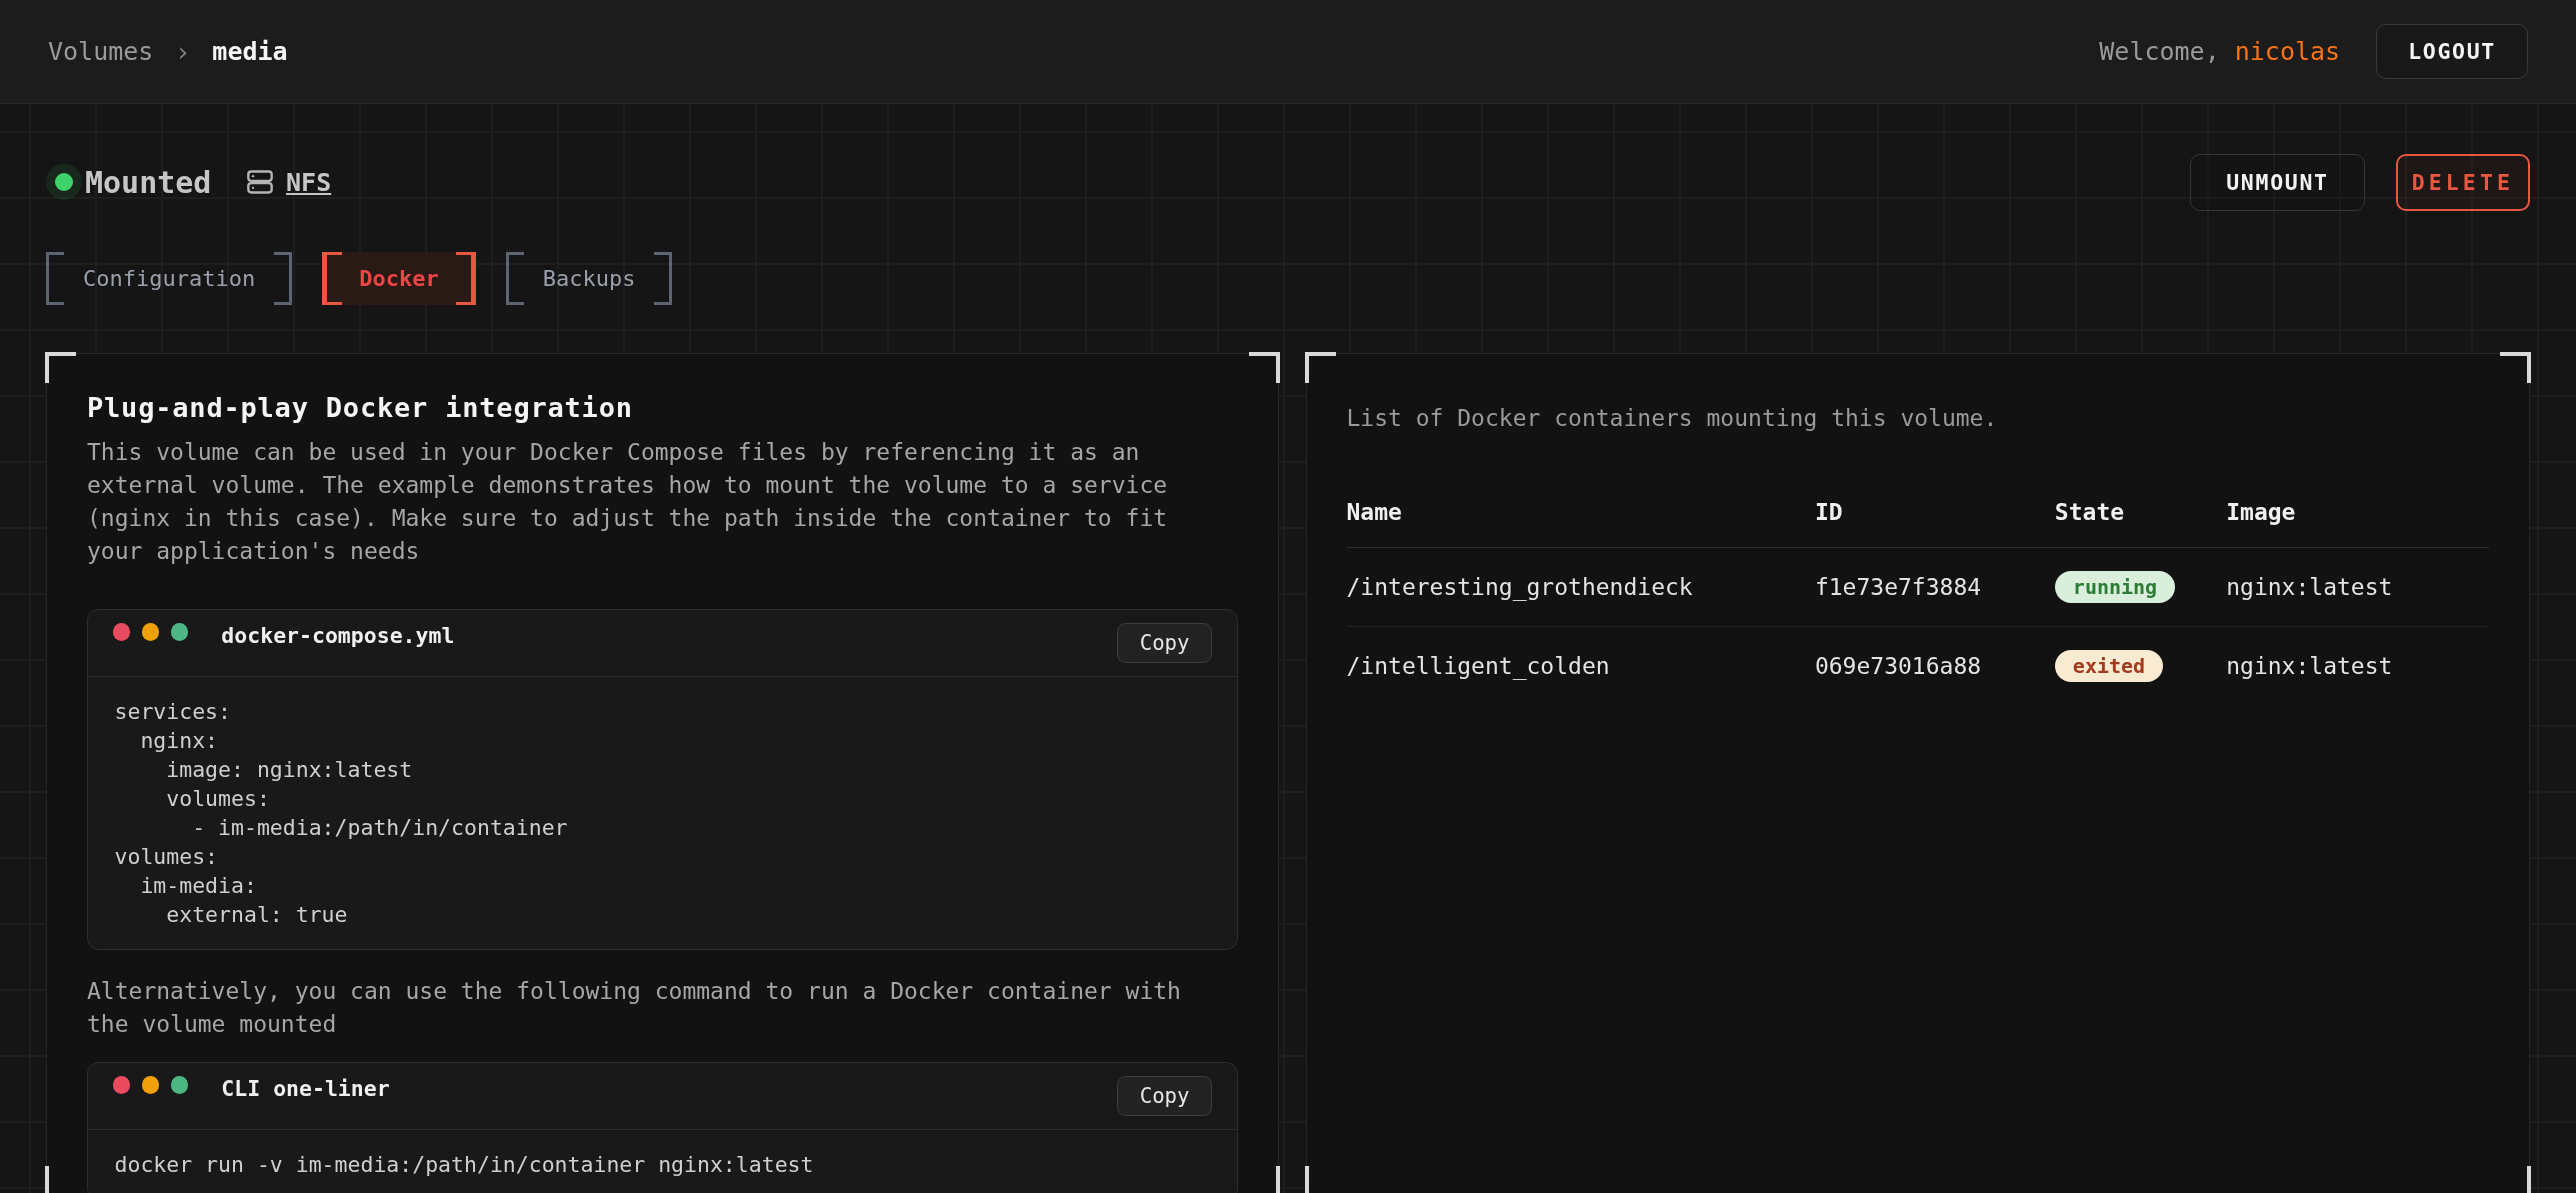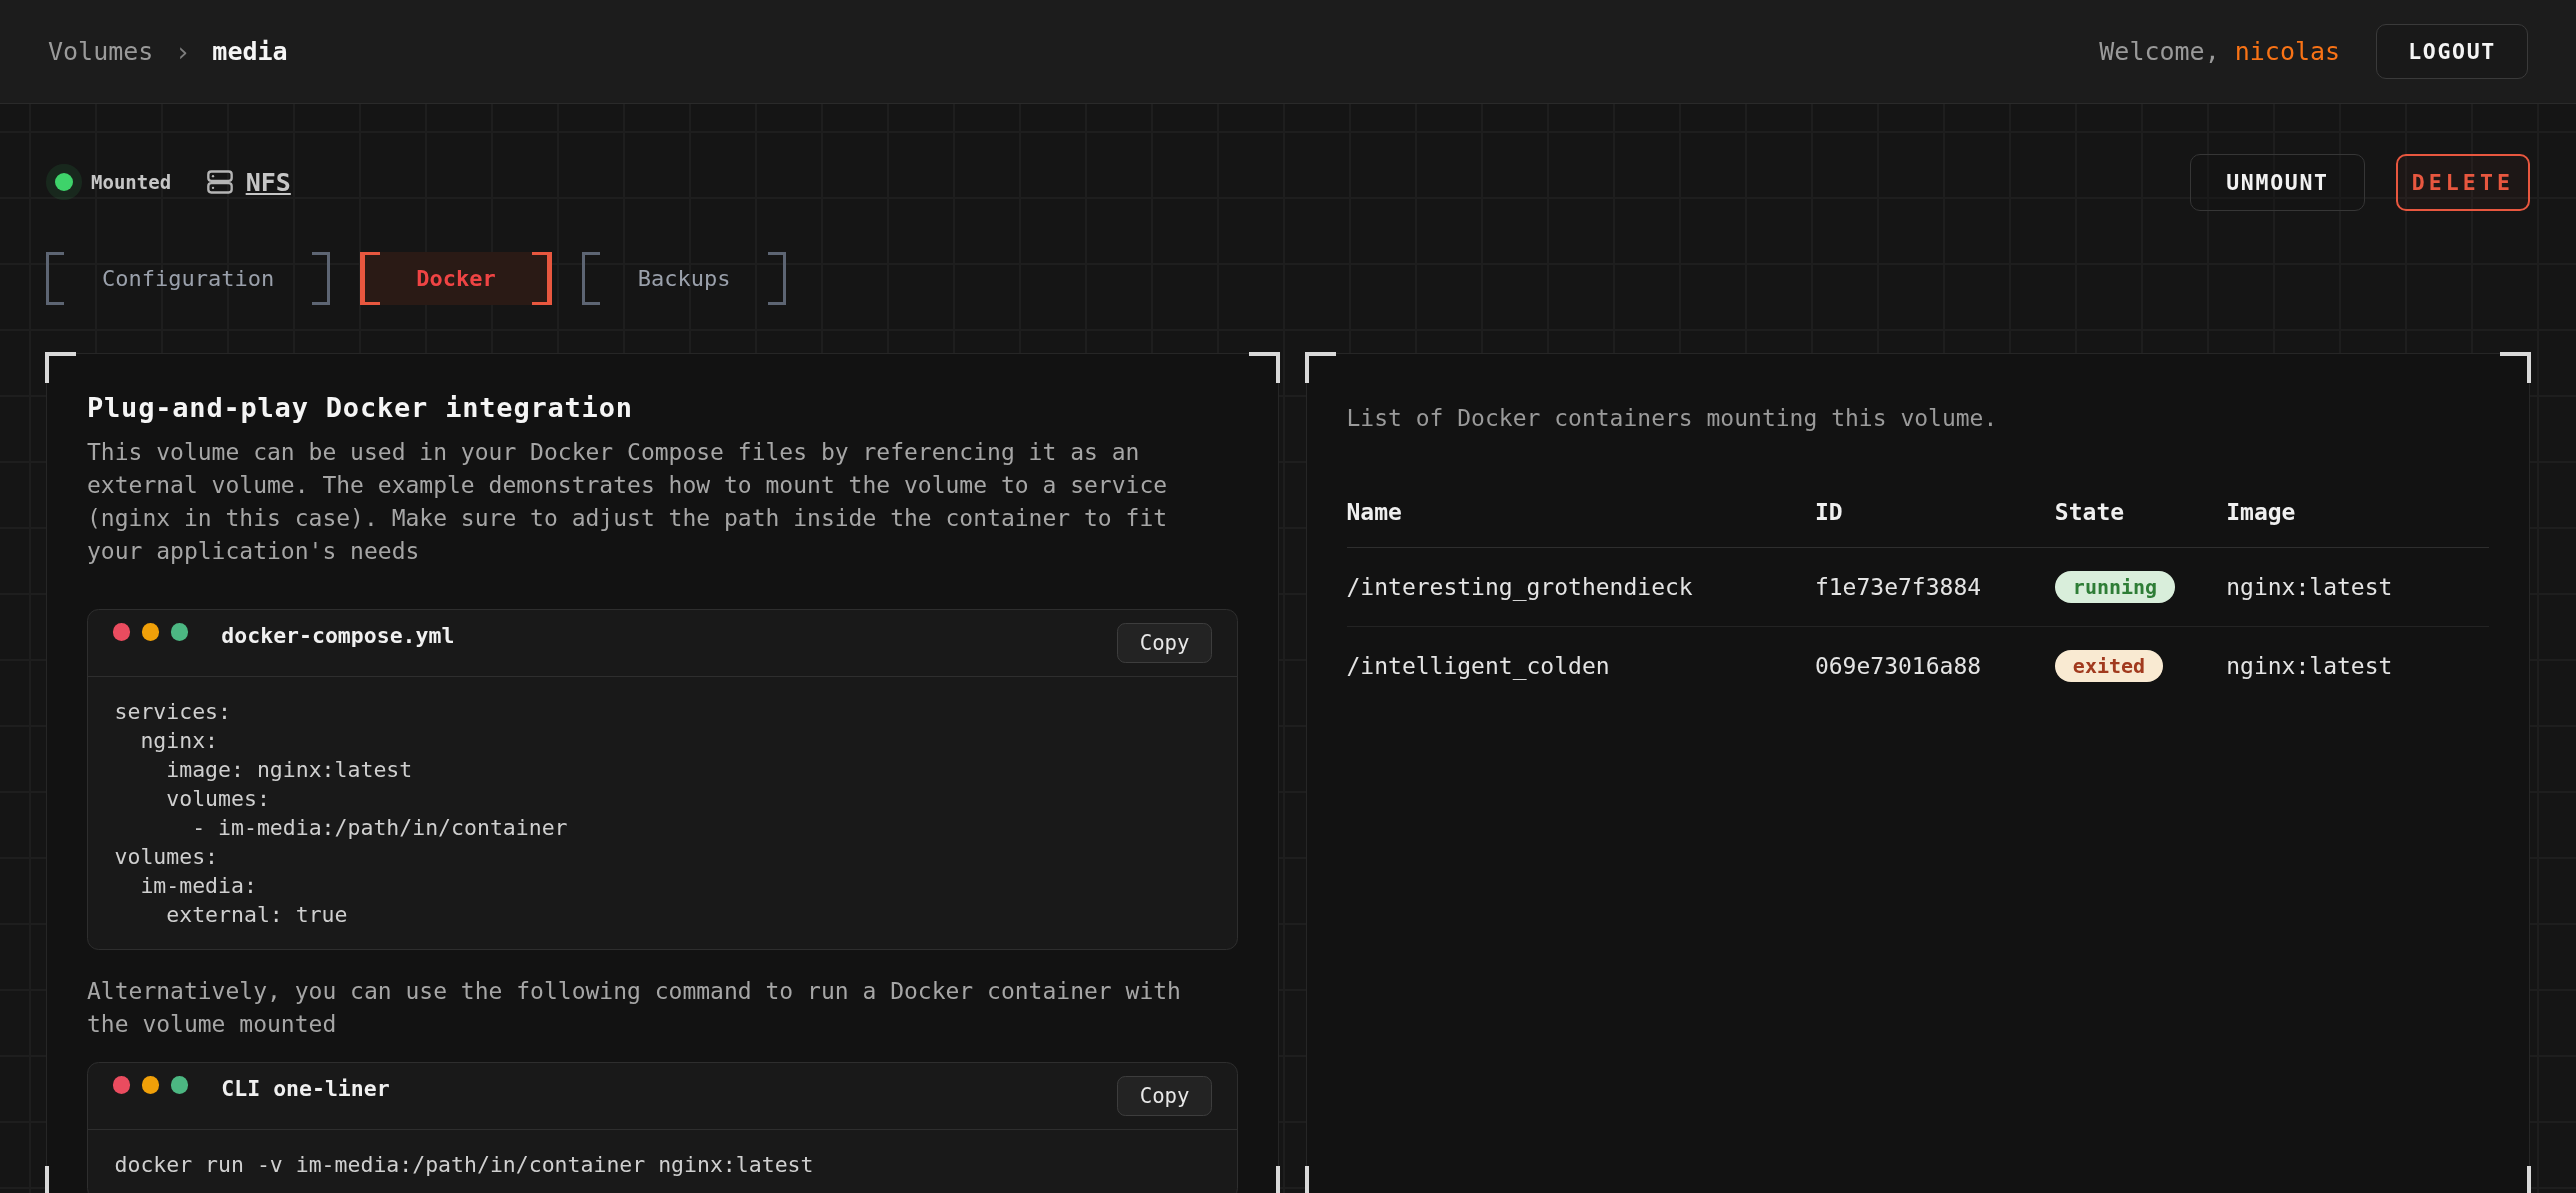--- a/index.html
+++ b/index.html
@@ -45,41 +45,41 @@
 
   
   .status-row { display:flex; align-items:center; justify-content:space-between; height:60px; }
   .status-left { display:flex; align-items:center; }
   .dot-halo {
     width:36px; height:36px; border-radius:50%;
     background:rgba(62,211,106,0.10);
     display:flex; align-items:center; justify-content:center;
   }
   .green-dot { width:18px; height:18px; border-radius:50%; background:#3ed36a; }
-  .status-label { font-size:19px; font-weight:bold; color:#c6c6c6; margin-left:9px; }
+  .status-label { font-size:30px; font-weight:bold; color:#c6c6c6; margin-left:3px; }
   .fs-group { display:flex; align-items:center; margin-left:35px; }
   .server-icon { width:28px; height:28px; color:#b5b5b5; }
   .fs-label { font-size:25px; font-weight:bold; color:#c6c6c6; margin-left:11.6px;text-decoration:underline; }
   .actions { display:flex; align-items:center; gap:31px; }
   .btn-unmount {
     background:rgba(20,20,20,0.4); border:1.7px solid #363636; border-radius:10px;
     color:#f2f2f2; font-family:inherit; font-size:21.5px; font-weight:bold;
     letter-spacing:1.7px; padding:15px 35px; cursor:pointer;
   }
   .btn-delete {
     background:rgba(232,87,63,0.04); border:2.5px solid #e8573f; border-radius:10px;
     color:#e8573f; font-family:inherit; font-size:21.5px; font-weight:bold;
     letter-spacing:4.1px; padding:14px 14px; cursor:pointer;
   }
 
   
   .tabs { display:flex; align-items:center; gap:30px; margin-top:40px; }
   .tab {
     position:relative; font-size:22px; color:#9aa0ab;
-    padding:14px 56px; cursor:pointer; white-space:nowrap;
+    padding:14px 37px; cursor:pointer; white-space:nowrap;
   }
   .tab::before, .tab::after {
     content:""; position:absolute; top:0; bottom:0; width:15px;
   }
   .tab::before { left:0;  border-left:3.3px solid #5d6573; border-top:3.3px solid #5d6573; border-bottom:3.3px solid #5d6573; }
   .tab::after  { right:0; border-right:3.3px solid #5d6573; border-top:3.3px solid #5d6573; border-bottom:3.3px solid #5d6573; }
   .tab.active { background:#2a1a15; color:#ef4444; font-weight:bold; }
   .tab.active::before { border-color:#e8573f; border-left-width:5px; }
   .tab.active::after  { border-color:#e8573f; border-right-width:5px; }
 

